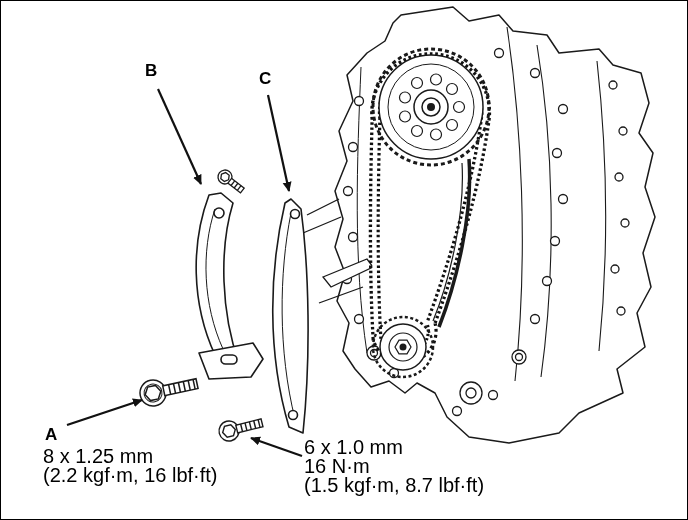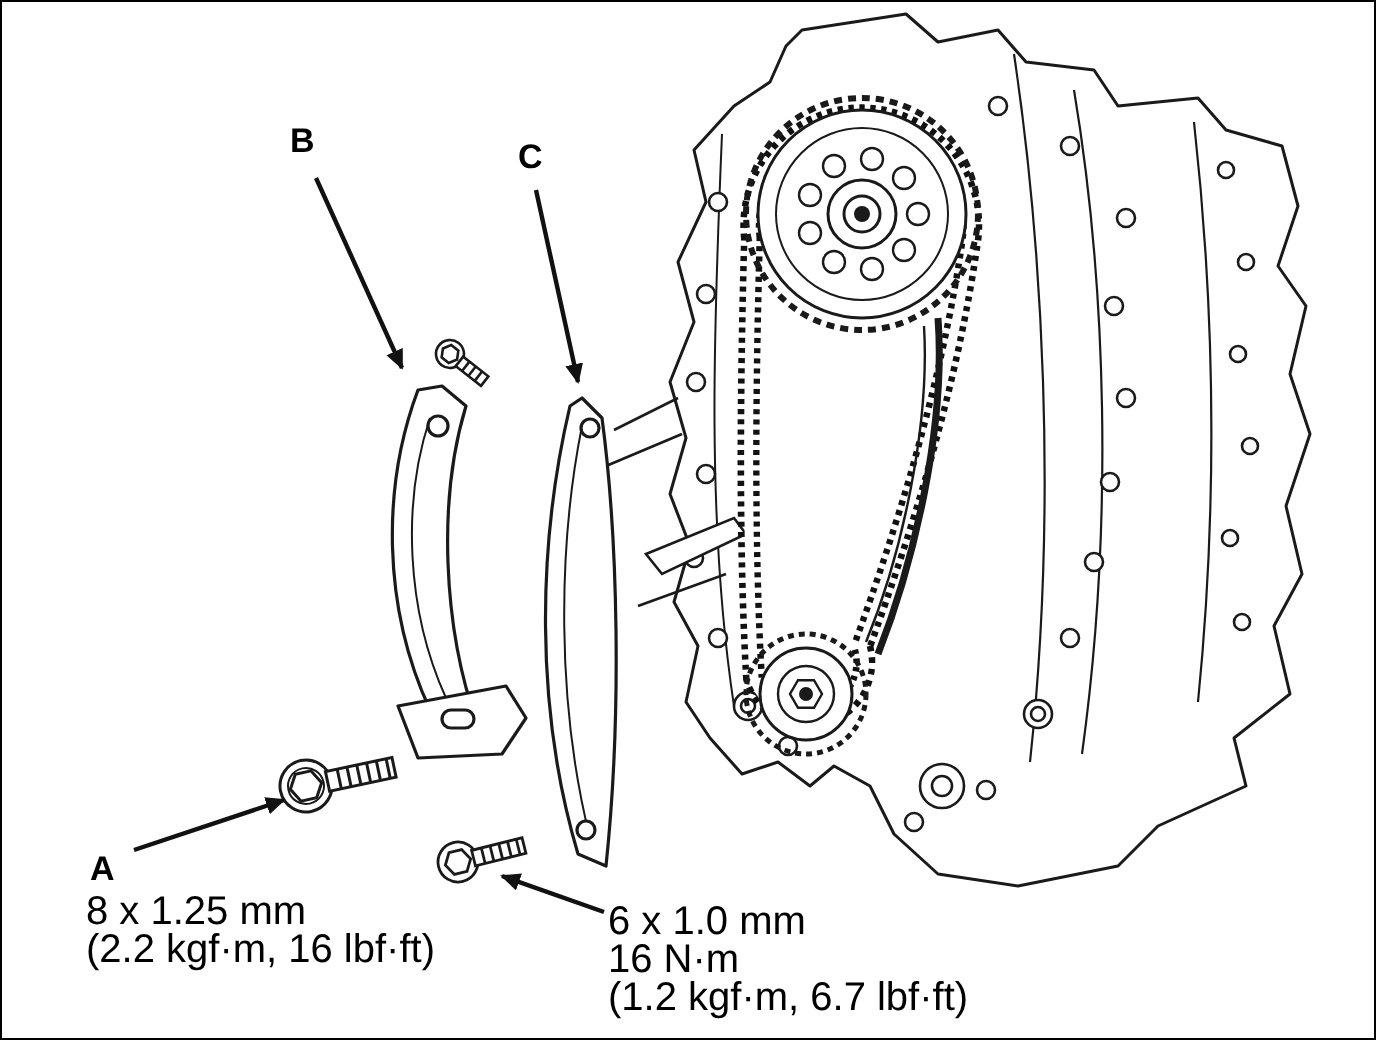--- a/index.html
+++ b/index.html
@@ -182,19 +182,19 @@
 
   <div class="part-label" style="left:144px; top:60px;">B</div>
   <div class="part-label" style="left:258px; top:68px;">C</div>
   <div class="part-label" style="left:44px; top:424px;">A</div>
 
   <div class="spec-block" style="left:42px; top:446px;">
     <div>8 x 1.25 mm</div>
     <div>(2.2 kgf·m, 16 lbf·ft)</div>
   </div>
 
-  <div class="spec-block" style="left:303px; top:451px;">
+  <div class="spec-block" style="left:303px; top:437px;">
     <div>6 x 1.0 mm</div>
     <div>16 N·m</div>
-    <div>(1.2 kgf·m, 6.7 lbf·ft)</div>
+    <div>(1.5 kgf·m, 8.7 lbf·ft)</div>
   </div>
 
 </div>
 
 </body></html>

